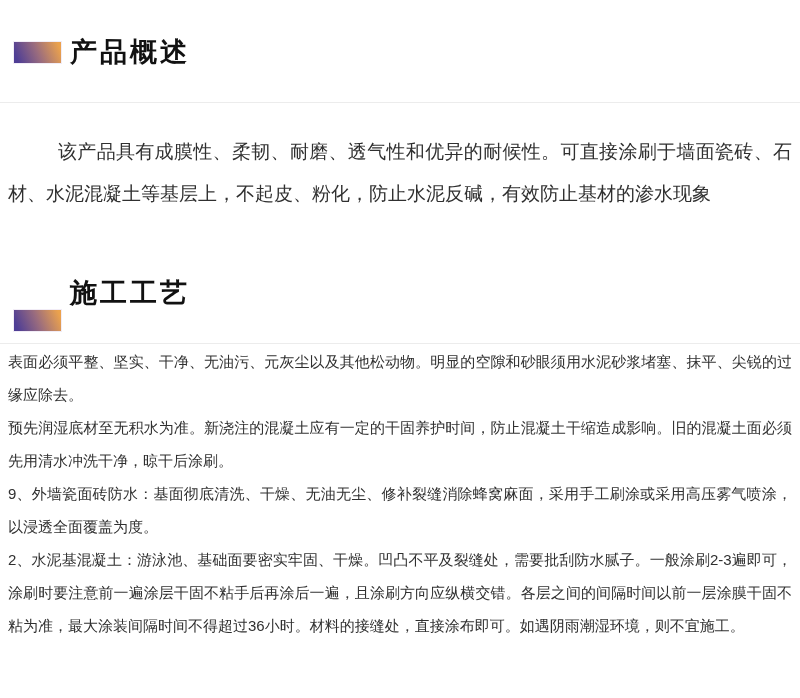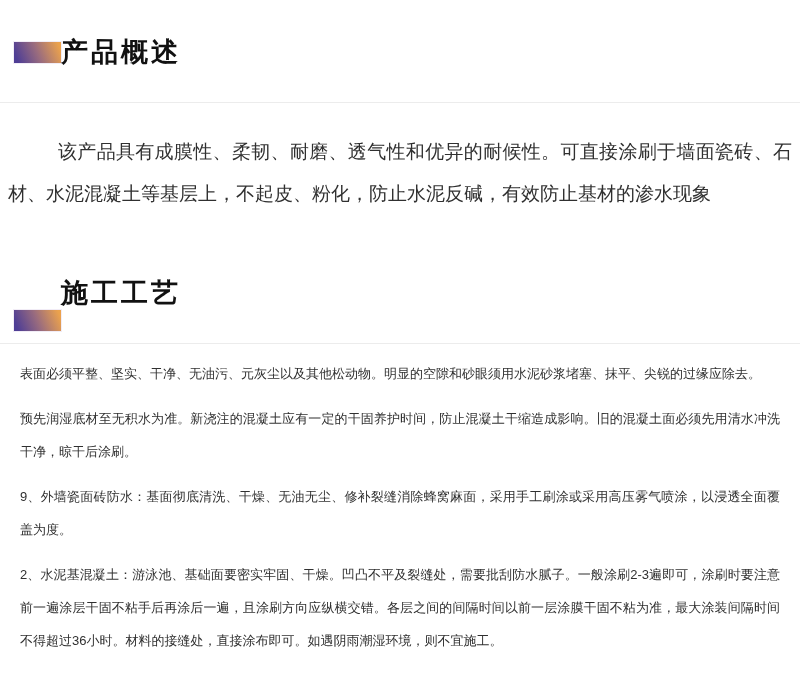--- a/index.html
+++ b/index.html
@@ -18,20 +18,21 @@
   body {
     width: 800px; height: 698px;
     background: var(--page-bg);
     font-family: "Liberation Sans", "DejaVu Sans", sans-serif;
     color: var(--text);
     overflow: hidden;
   }
   .section-header {
     display: flex;
     align-items: center;
+    gap: 9px;
     padding: 15px 14px 12px 14px;
     border-bottom: 1px solid var(--divider);
   }
   .grad-chip {
     width: 47px;
     height: 21px;
     flex: 0 0 auto;
     background: linear-gradient(68deg, var(--grad-from) 8%, var(--grad-mid) 50%, var(--grad-to) 94%);
     outline: 1px solid #f1ecf6;
   }
@@ -55,22 +56,22 @@
     color: var(--text);
   }
   .process-header {
     margin-top: 26px;
     align-items: flex-end;
   }
   .process-body {
     padding: 1px 8px 0 8px;
   }
   .process-body p {
-    margin: 12px;
-    font-size: 13px;
+    margin: 0;
+    font-size: 15px;
     line-height: 33px;
     text-align: justify;
     color: var(--text);
   }
 </style>
 </head>
 <body>
 
 <div>
 

